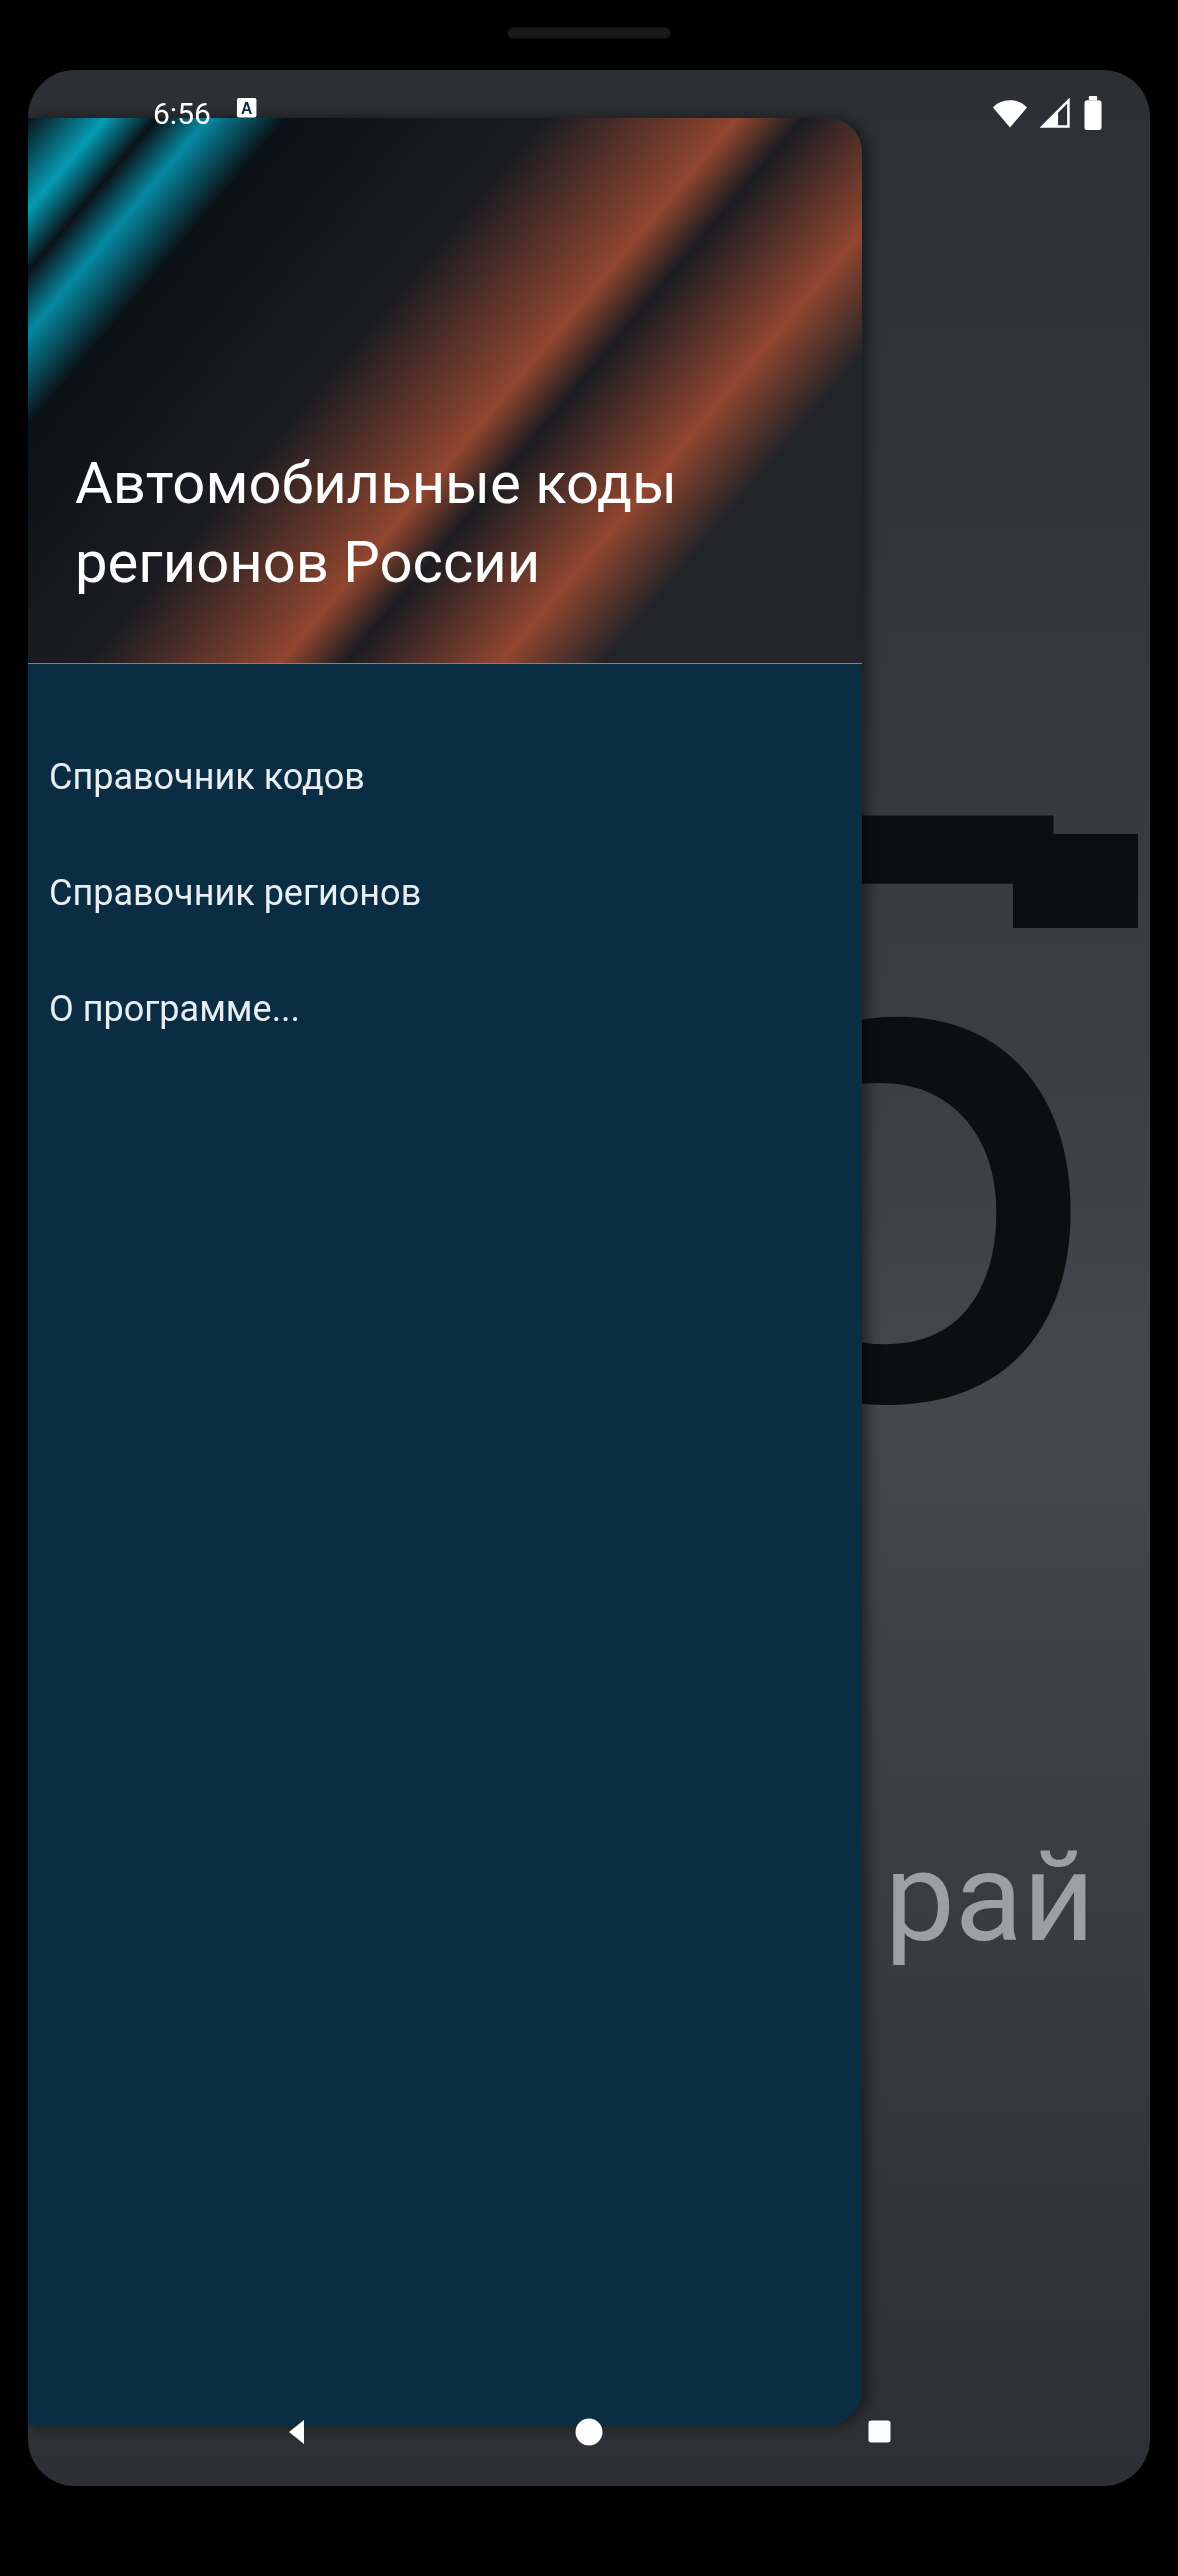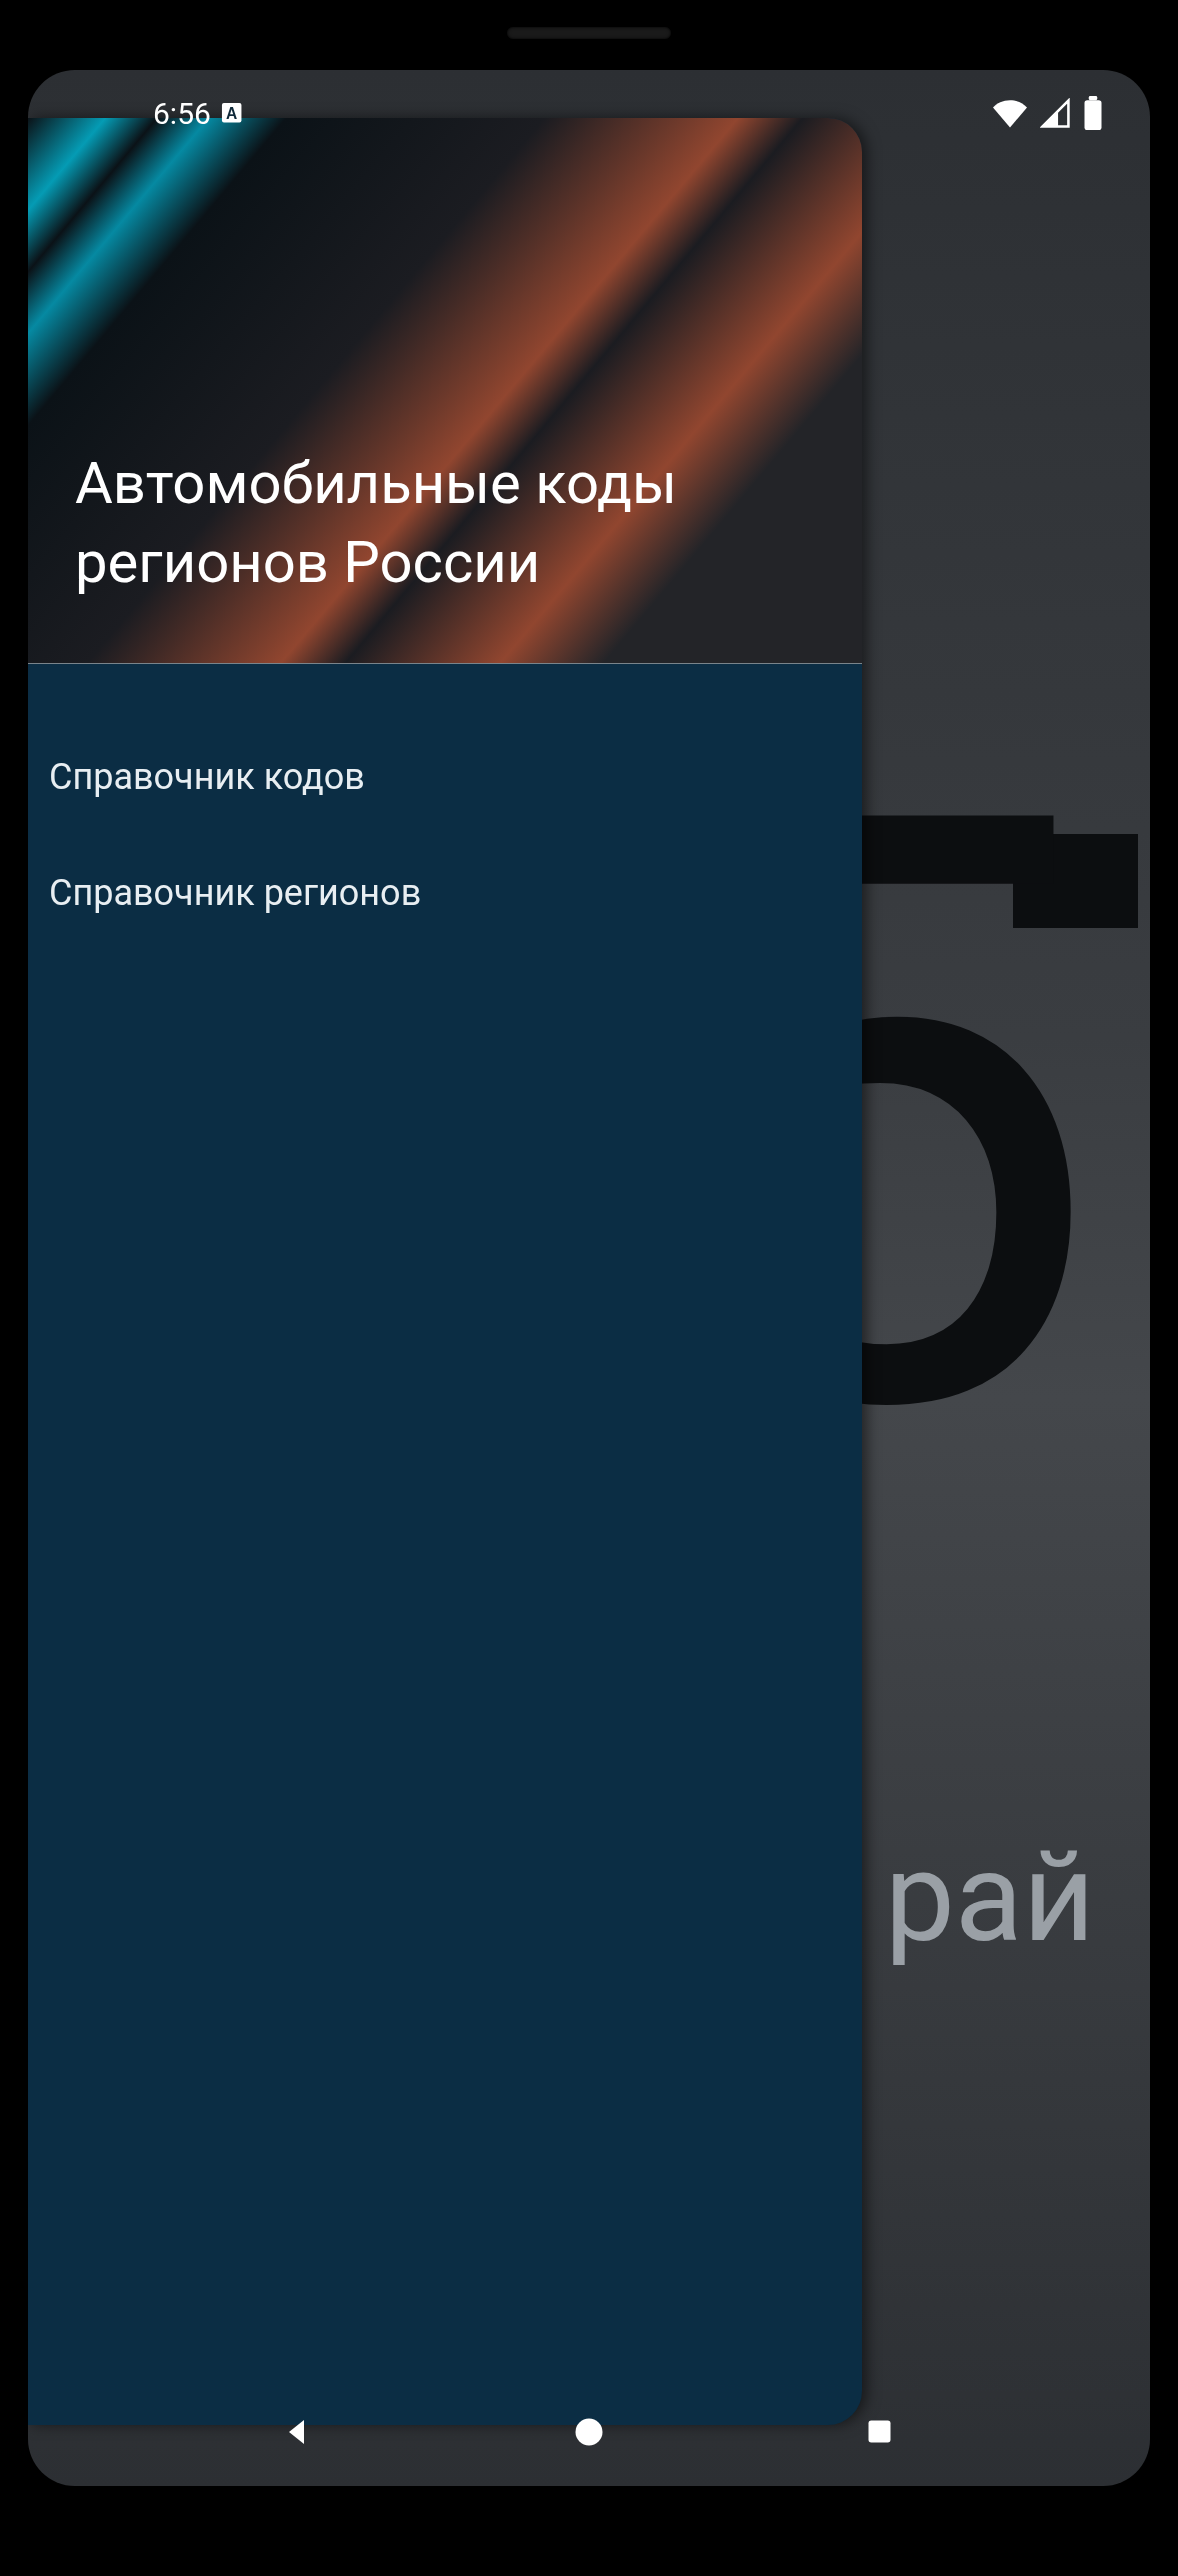--- a/index.html
+++ b/index.html
@@ -91,21 +91,21 @@
     top: 0; left:0; right:0;
     height: 86px;
     display: flex;
     align-items: center;
     justify-content: space-between;
     padding: 0 47px;
     color: #fff;
     font-size: 30px;
     z-index: 50;
   }
-  .statusbar .left { display:flex; align-items:center; gap:9px; padding-left:78px;}
+  .statusbar .left { display:flex; align-items:flex-start; gap:24px; padding-left:78px;}
   .statusbar .right { display:flex; align-items:center; gap:12.5px; }
   .icon-inline { display:inline-flex; align-items:center; }
 
   
   .drawer {
     position: absolute;
     top:0; left:0;
     width:834px;
     height: 2307px;
     background: #0b2d44;
@@ -191,20 +191,21 @@
     </div>
 
     <nav class="drawer">
       <div class="drawer-header">
         <h1>Автомобильные коды регионов России</h1>
       </div>
 
       <div class="menu">
         <div class="menu-item"><span>Справочник кодов</span></div>
         <div class="menu-item"><span>Справочник регионов</span></div>
+        <div class="menu-item"><span>О программе...</span></div>
       </div>
     </nav>
 
     <div class="statusbar">
       <div class="left">
         <span>6:56</span>
         <span class="icon-inline">
           <svg width="23.4" height="23.4" viewBox="0 0 24 24" style="font-size:38px">
             <rect x="2" y="2" width="20" height="20" rx="2" fill="#fff"></rect>
             <text x="12" y="18" text-anchor="middle" font-size="16" fill="#102a3a" font-family="Arial" font-weight="bold">A</text>

